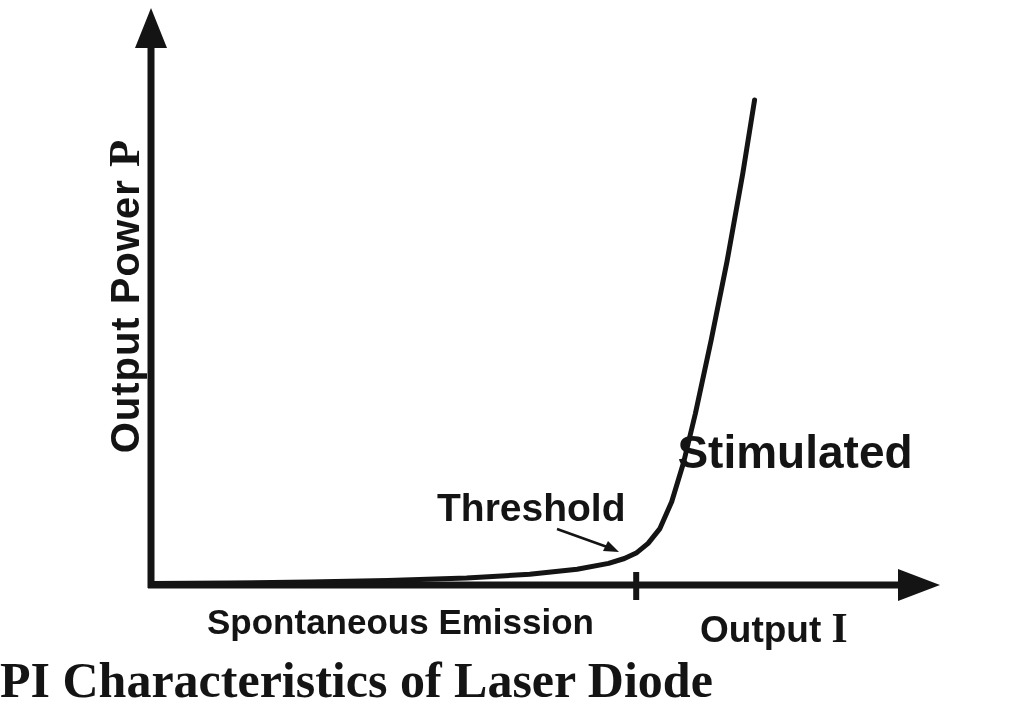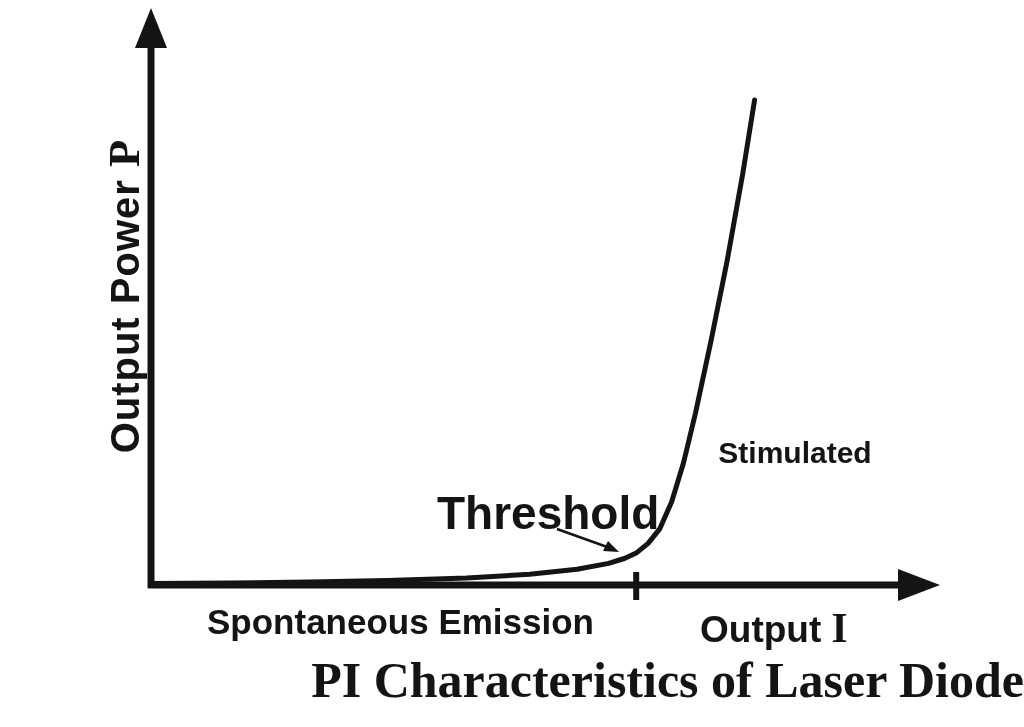--- a/index.html
+++ b/index.html
@@ -33,43 +33,43 @@
     letter-spacing:1px;
     transform:rotate(-90deg);
     transform-origin:center center;
   }
   .serif-sym{
     font-family:"Liberation Serif", serif;
     font-size:1.12em;
   }
   .threshold-label{
     left:437px;top:486px;
-    font-size:46px;
+    font-size:39px;
   }
   .stimulated-label{
     left:675px;top:433px;
     width:240px;
     text-align:center;
-    font-size:30px;
+    font-size:46px;
     line-height:39px;
   }
   .stimulated-label span{display:block;}
   .spontaneous-label{
     left:207px;top:602px;
     font-size:35px;
   }
   .x-label{
     left:700px;top:604px;
     font-size:37px;
   }
   .chart-title{
     position:absolute;
     left:0;right:0;
     top:651px;
-    text-align:right;
+    text-align:left;
     font-family:"Liberation Serif", serif;
     font-weight:bold;
     font-size:50px;
     letter-spacing:0px;
     color:var(--ink);
     white-space:nowrap;
   }
 </style>
 </head>
 <body>

